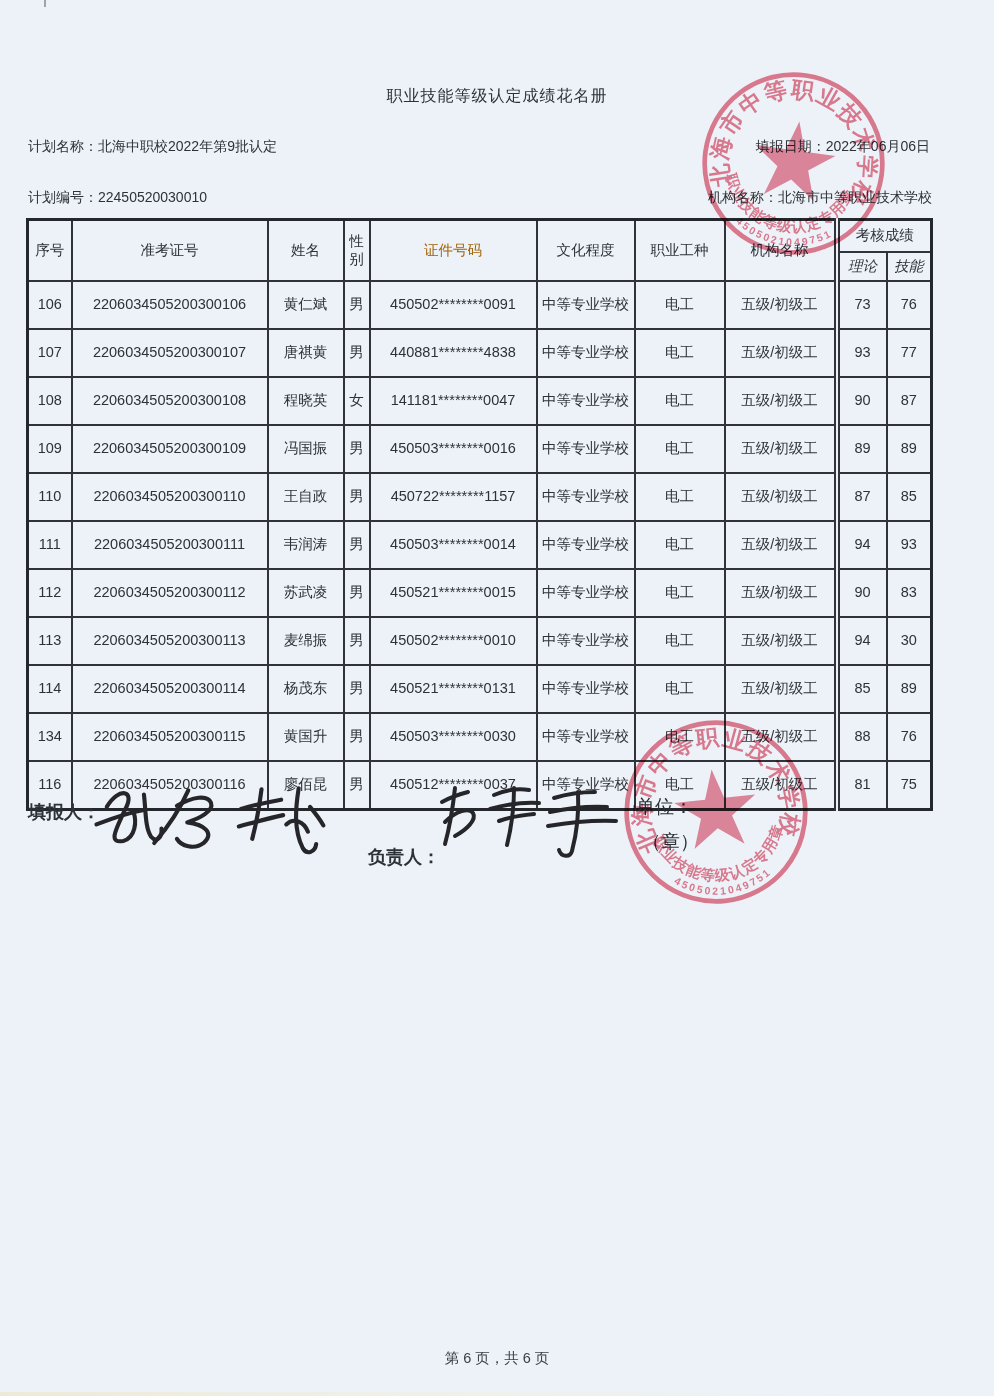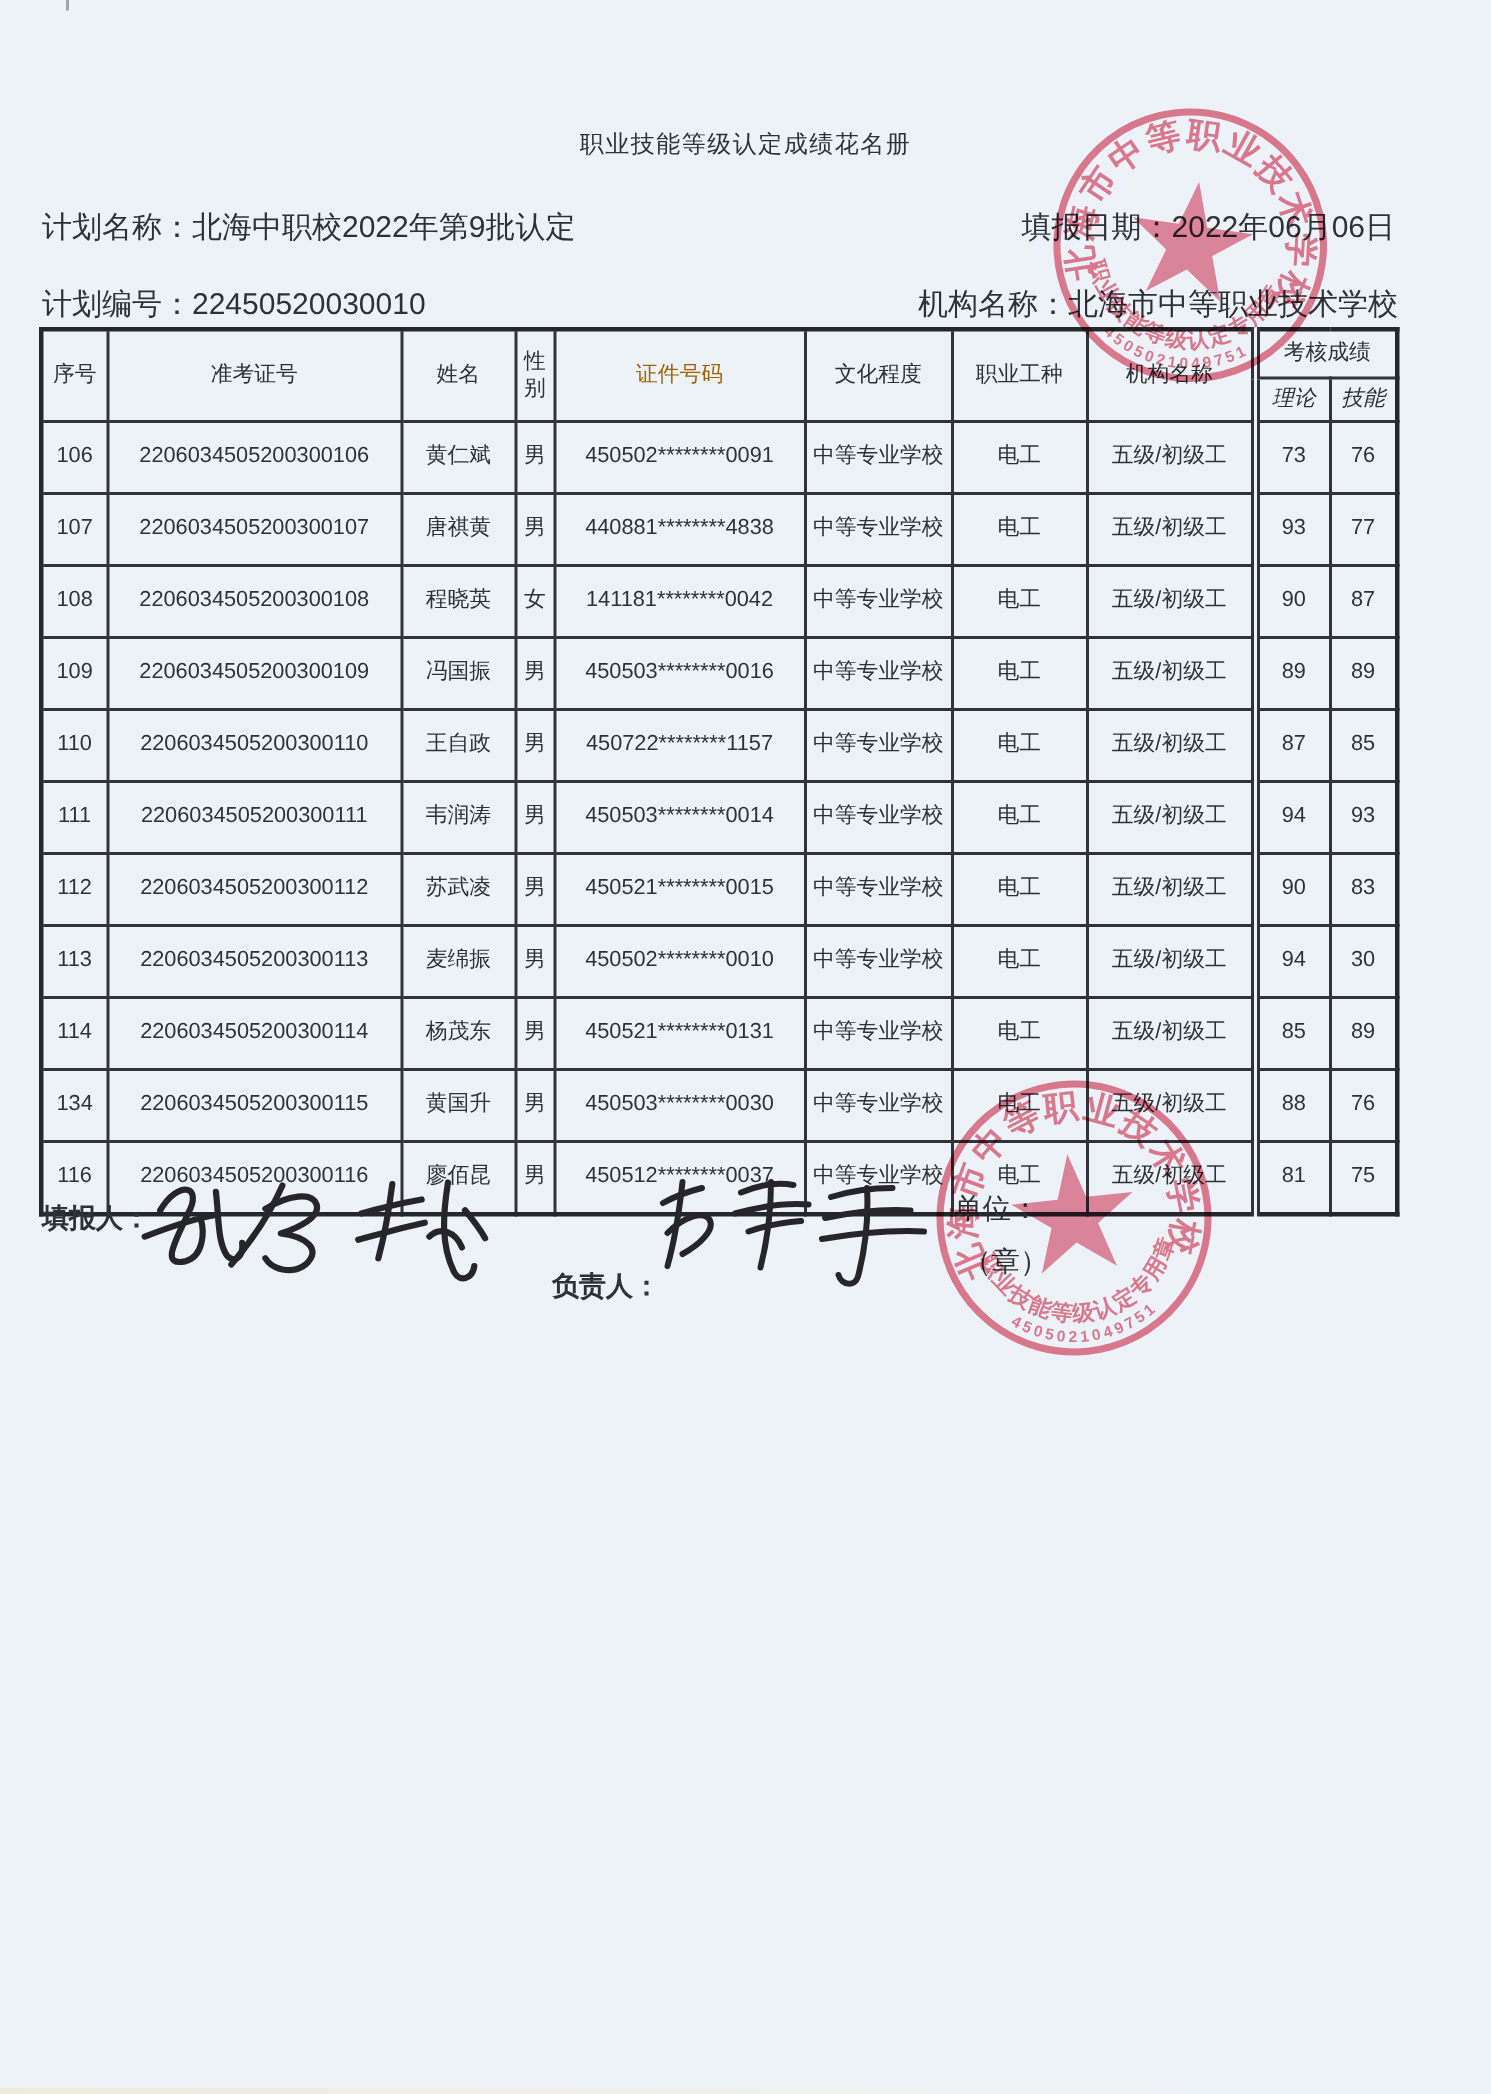--- a/index.html
+++ b/index.html
@@ -6,21 +6,21 @@
   .page {
     position:relative; width:994px; height:1396px;
     background:#edf2f8; overflow:hidden;
     font-family:"Liberation Sans", sans-serif;
     color:#2d3237;
   }
   .title {
     position:absolute; top:86px; left:0; right:0;
     text-align:center; font-size:16px; letter-spacing:1px;
   }
-  .meta { position:absolute; font-size:20px; white-space:nowrap; }
+  .meta { position:absolute; font-size:14px; white-space:nowrap; }
   .meta-plan-name { left:28px;  top:138px; }
   .meta-fill-date { right:64px; top:138px; }
   .meta-plan-no   { left:28px;  top:189px; }
   .meta-org-name  { right:62px; top:189px; }
 
   table.roster {
     position:absolute; left:26px; top:218px; width:904px;
     border-collapse:collapse; table-layout:fixed;
     border:3px solid #24282c;
   }
@@ -143,21 +143,21 @@
           <td>电工</td>
           <td>五级/初级工</td>
           <td class="score-start num-cell">93</td>
           <td class="num-cell">77</td>
         </tr>
         <tr>
           <td class="num-cell">108</td>
           <td>2206034505200300108</td>
           <td>程晓英</td>
           <td class="gender-col">女</td>
-          <td>141181********0042</td>
+          <td>141181********0047</td>
           <td class="edu-cell">中等专业学校</td>
           <td>电工</td>
           <td>五级/初级工</td>
           <td class="score-start num-cell">90</td>
           <td class="num-cell">87</td>
         </tr>
         <tr>
           <td class="num-cell">109</td>
           <td>2206034505200300109</td>
           <td>冯国振</td>
@@ -310,16 +310,17 @@
       <path id="s2-arc-bot" d="M 31.5 122.2 A 72 72 0 0 0 168.5 122.2"></path>
       <path id="s2-arc-num" d="M 27 147.4 A 87 87 0 0 0 173 147.4"></path>
     </defs>
     <circle cx="100" cy="100" r="94" fill="none" stroke="currentColor" stroke-width="5"></circle>
     <polygon fill="currentColor" fill-opacity="0.9" points="100,55 110.1,86.1 142.8,86.1 116.4,105.3 126.5,136.4 100,117.2 73.5,136.4 83.6,105.3 57.2,86.1 89.9,86.1"></polygon>
     <text font-size="24" letter-spacing="2"><textPath href="#s2-arc-top" startOffset="50%" text-anchor="middle">北海市中等职业技术学校</textPath></text>
     <text font-size="15.5" letter-spacing="1"><textPath href="#s2-arc-bot" startOffset="50%" text-anchor="middle">职业技能等级认定专用章</textPath></text>
     <text font-size="11" letter-spacing="2.5"><textPath href="#s2-arc-num" startOffset="50%" text-anchor="middle">4505021049751</textPath></text>
   </svg>
 
+  <div class="page-footer">第 6 页，共 6 页</div>
 
   <div class="scan-edge-bottom"></div>
 
 </div>
 
 </body></html>

